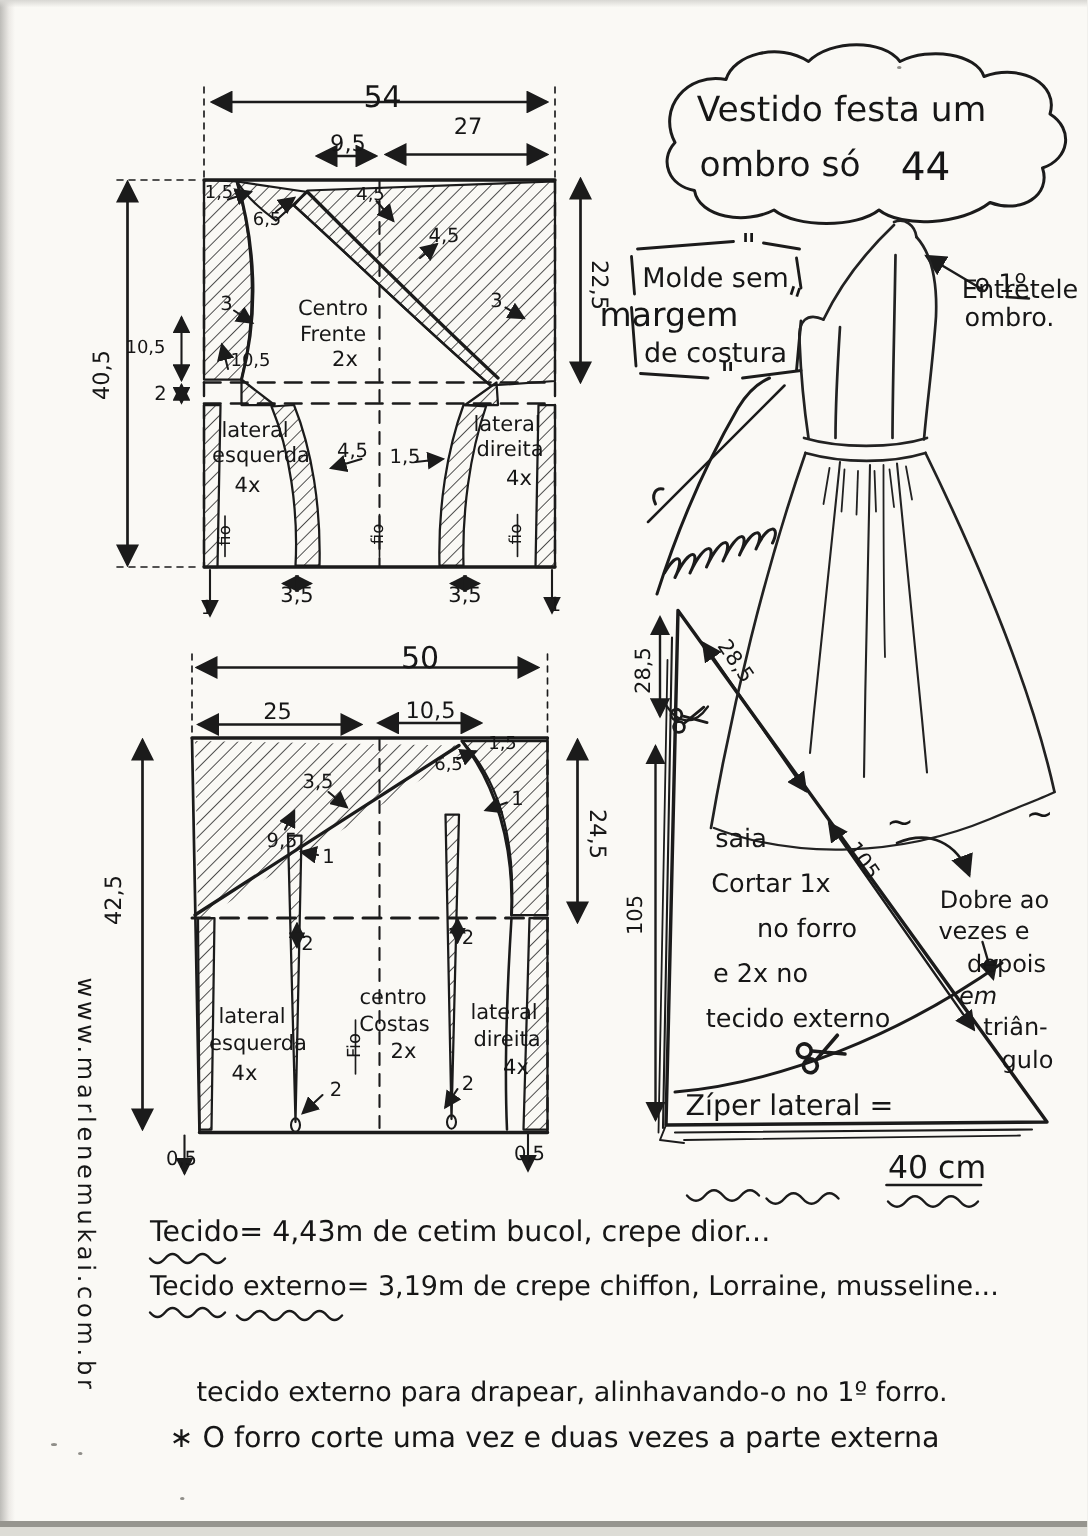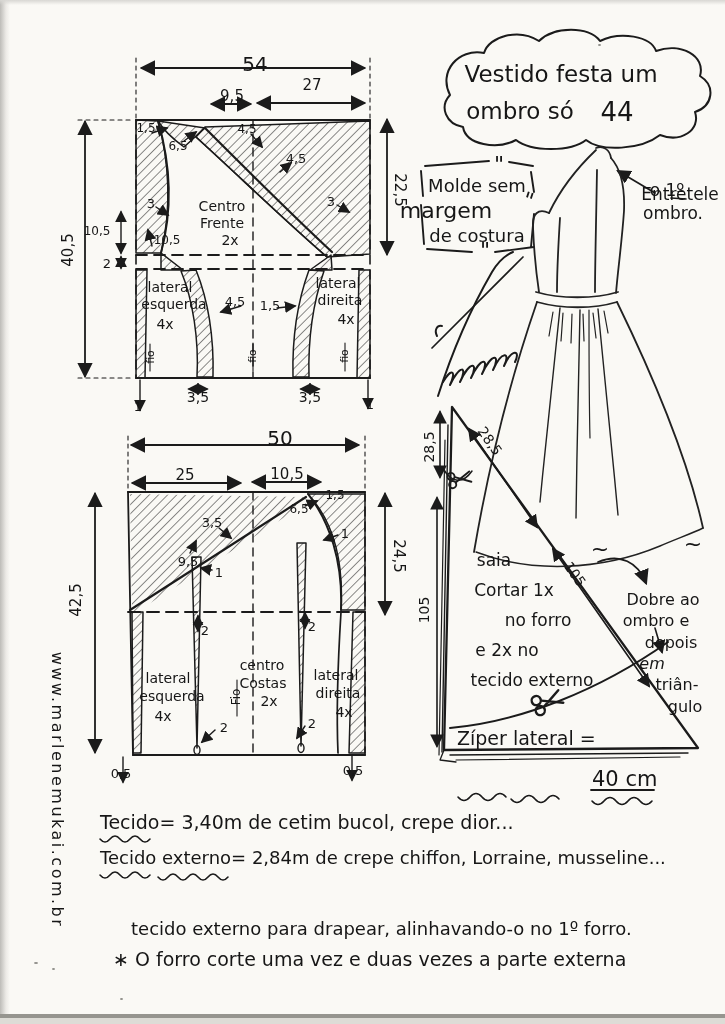--- a/index.html
+++ b/index.html
@@ -333,26 +333,26 @@
       <div class="ann" style="left: 424px; top: 610px; font-size: 14px; transform: translate(-50%, -50%) rotate(-90deg);">105</div>
       <div class="ann" style="left: 575px; top: 574px; font-size: 14px; transform: translate(-50%, -50%) rotate(55deg);">105</div>
       <div class="ann" style="left: 494px; top: 560px; font-size: 17px; transform: translate(-50%, -50%);">saia</div>
       <div class="ann" style="left: 514px; top: 590px; font-size: 17px; transform: translate(-50%, -50%);">Cortar 1x</div>
       <div class="ann" style="left: 511px; top: 620px; font-size: 17px; transform: translate(-50%, -50%); margin-left: 27px;">no forro</div>
       <div class="ann" style="left: 507px; top: 650px; font-size: 17px; transform: translate(-50%, -50%);">e 2x no</div>
       <div class="ann" style="left: 532px; top: 680px; font-size: 17px; transform: translate(-50%, -50%);">tecido externo</div>
       <div class="ann" style="left: 600px; top: 549px; font-size: 22px; transform: translate(-50%, -50%);">~</div>
       <div class="ann" style="left: 693px; top: 544px; font-size: 22px; transform: translate(-50%, -50%);">~</div>
       <div class="ann" style="left: 663px; top: 600px; font-size: 16px; transform: translate(-50%, -50%);">Dobre ao</div>
-      <div class="ann" style="left: 656px; top: 621px; font-size: 16px; transform: translate(-50%, -50%);">ombro e</div>
+      <div class="ann" style="left: 656px; top: 621px; font-size: 16px; transform: translate(-50%, -50%);">vezes e</div>
       <div class="ann" style="left: 671px; top: 643px; font-size: 16px; transform: translate(-50%, -50%);">depois</div>
       <div class="ann" style="left: 652px; top: 664px; font-size: 16px; transform: translate(-50%, -50%); font-style: italic;">em</div>
       <div class="ann" style="left: 677px; top: 685px; font-size: 16px; transform: translate(-50%, -50%);">triân-</div>
       <div class="ann" style="left: 685px; top: 707px; font-size: 16px; transform: translate(-50%, -50%);">gulo</div>
       <div class="ann" style="left: 457px; top: 738px; font-size: 19px; transform: translate(0px, -50%);">Zíper lateral =</div>
       <div class="ann" style="left: 592px; top: 779px; font-size: 21px; transform: translate(0px, -50%);">40 cm</div>
-      <div class="ann" style="left: 100px; top: 822px; font-size: 19px; transform: translate(0px, -50%);">Tecido= 3,40m de cetim bucol, crepe dior...</div>
-      <div class="ann" style="left: 100px; top: 858px; font-size: 18px; transform: translate(0px, -50%);">Tecido externo= 2,84m de crepe chiffon, Lorraine, musseline...</div>
+      <div class="ann" style="left: 100px; top: 822px; font-size: 19px; transform: translate(0px, -50%);">Tecido= 4,43m de cetim bucol, crepe dior...</div>
+      <div class="ann" style="left: 100px; top: 858px; font-size: 18px; transform: translate(0px, -50%);">Tecido externo= 3,19m de crepe chiffon, Lorraine, musseline...</div>
       <div class="ann" style="left: 131px; top: 929px; font-size: 18px; transform: translate(0px, -50%);">tecido externo para drapear, alinhavando-o no 1º forro.</div>
       <div class="ann" style="left: 113px; top: 959px; font-size: 19px; transform: translate(0px, -50%);">∗ O forro corte uma vez e duas vezes a parte externa</div>
       <div class="ann" style="left: 57px; top: 790px; font-size: 16px; letter-spacing: 2.5px; transform: translate(-50%, -50%) rotate(90deg);">www.marlenemukai.com.br</div>
     </div>
 </div>
 
 </body></html>

